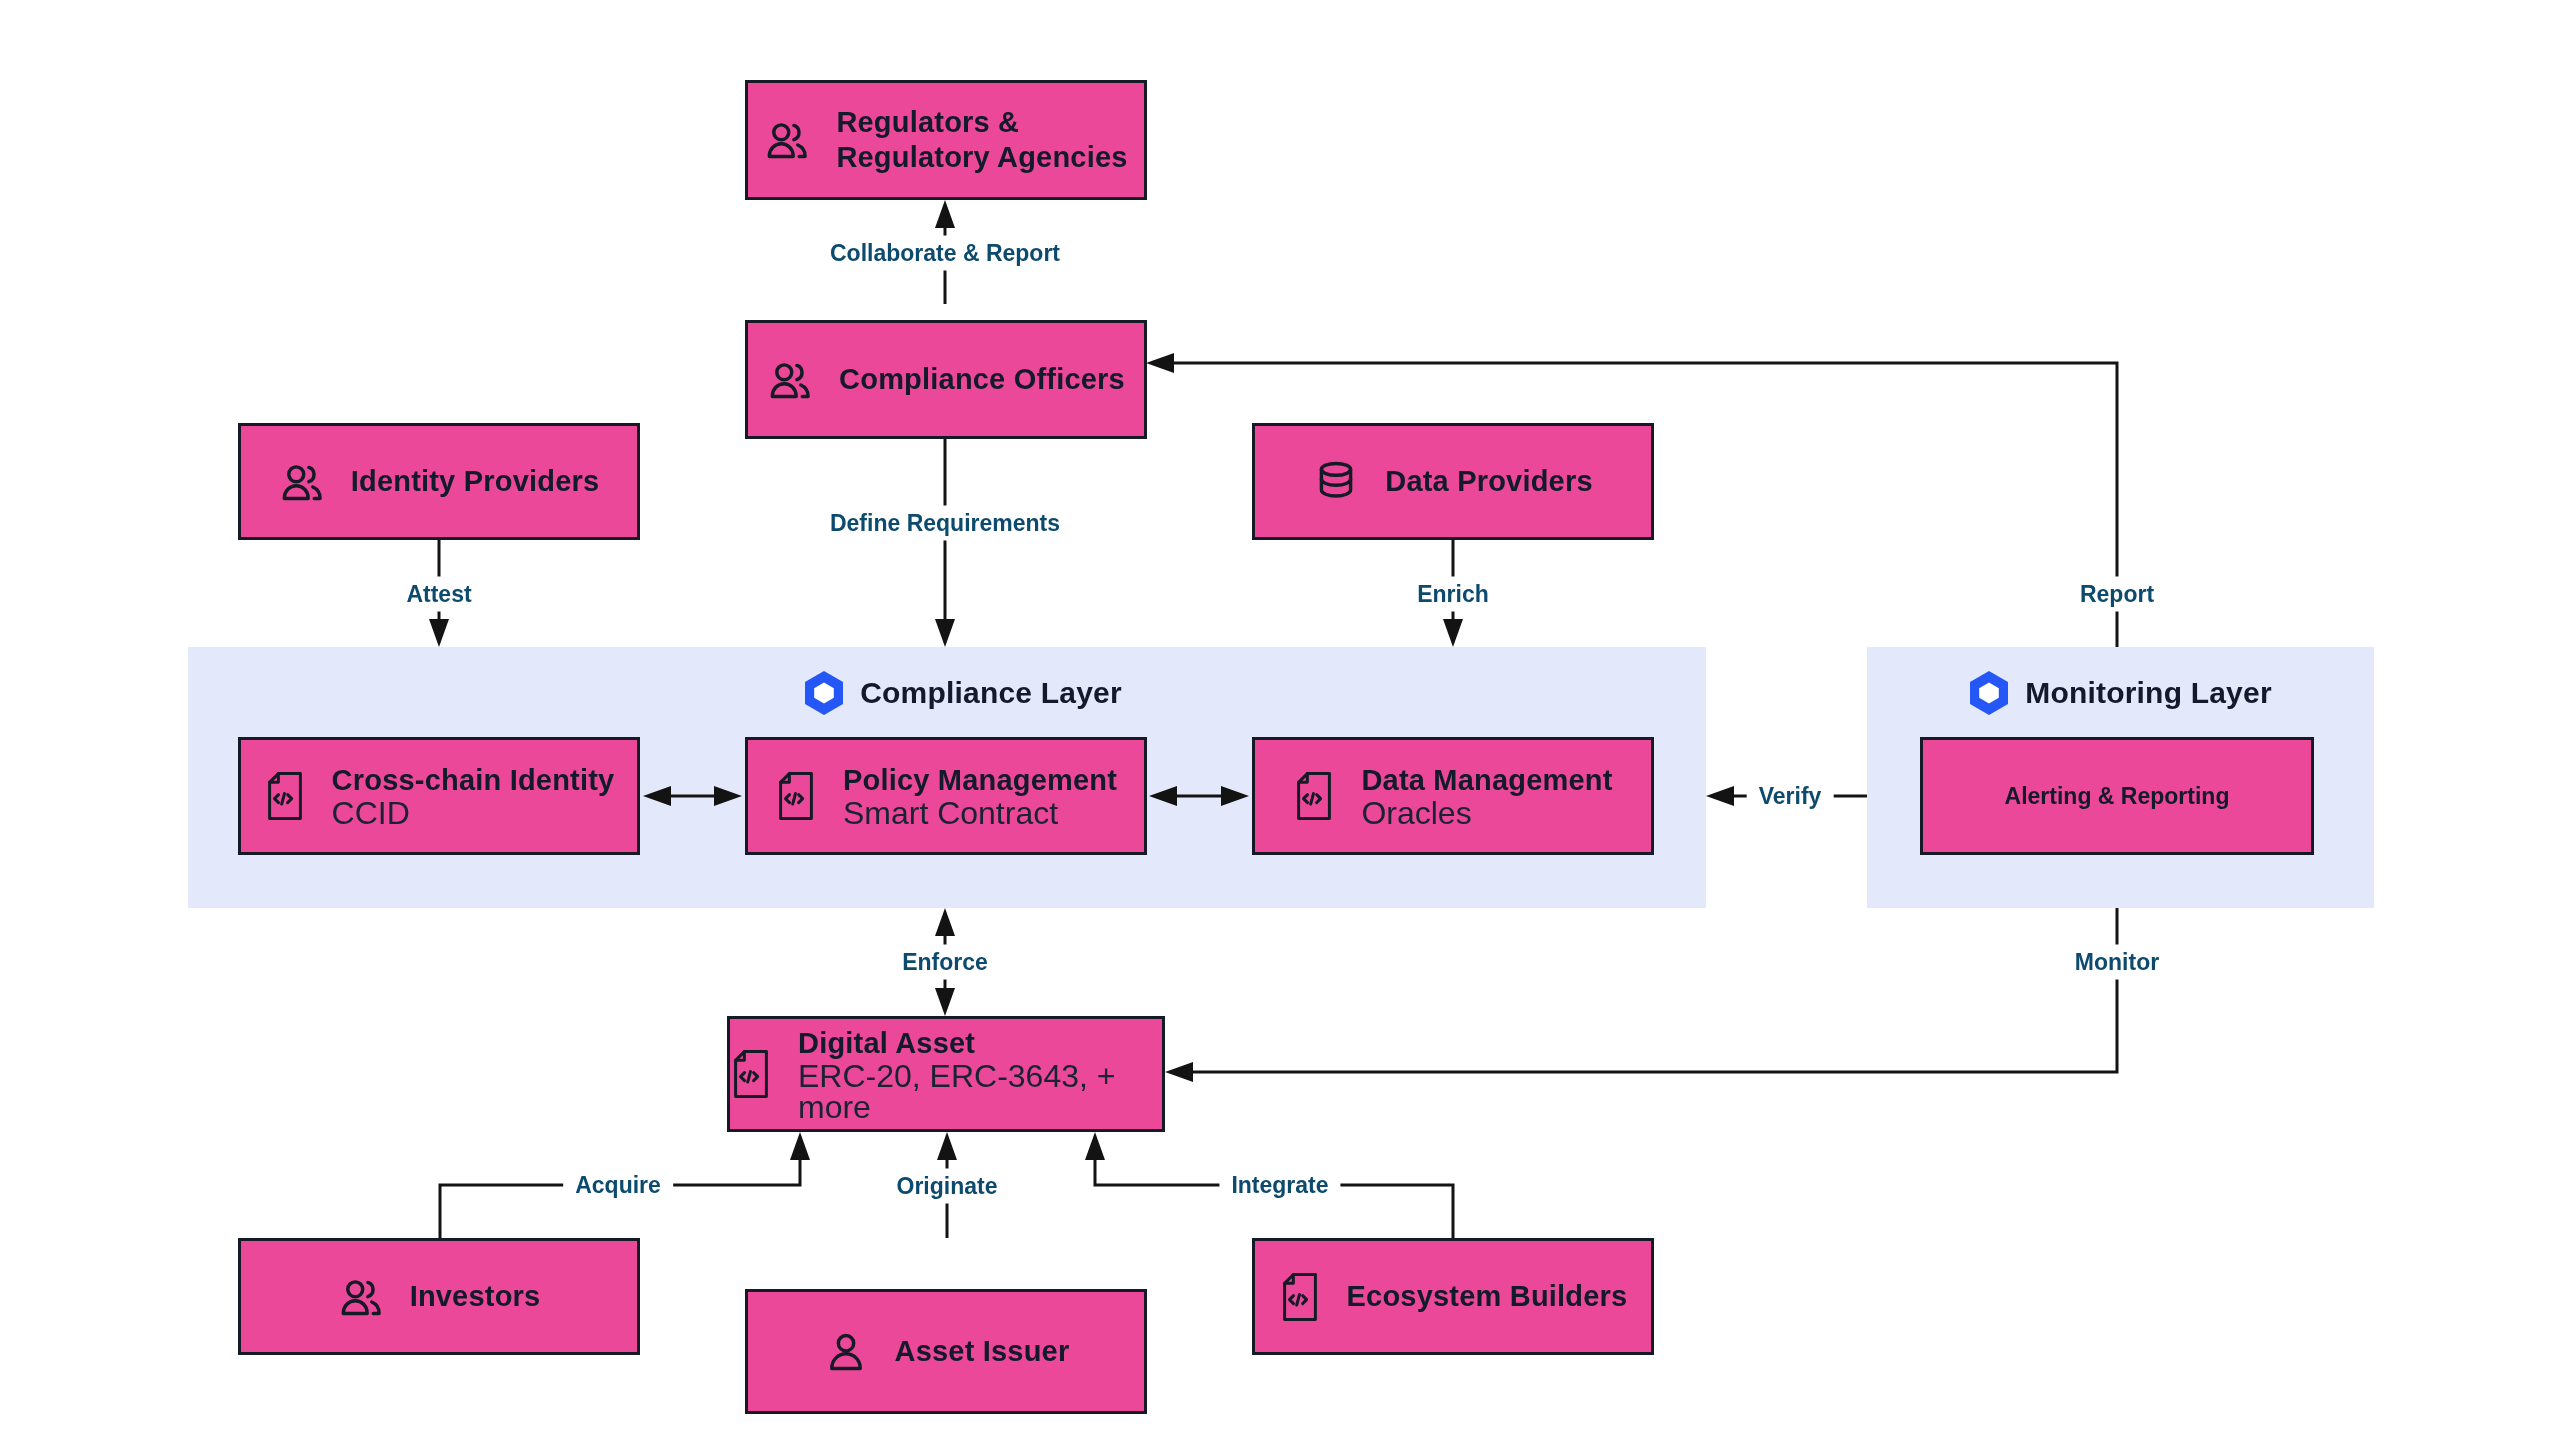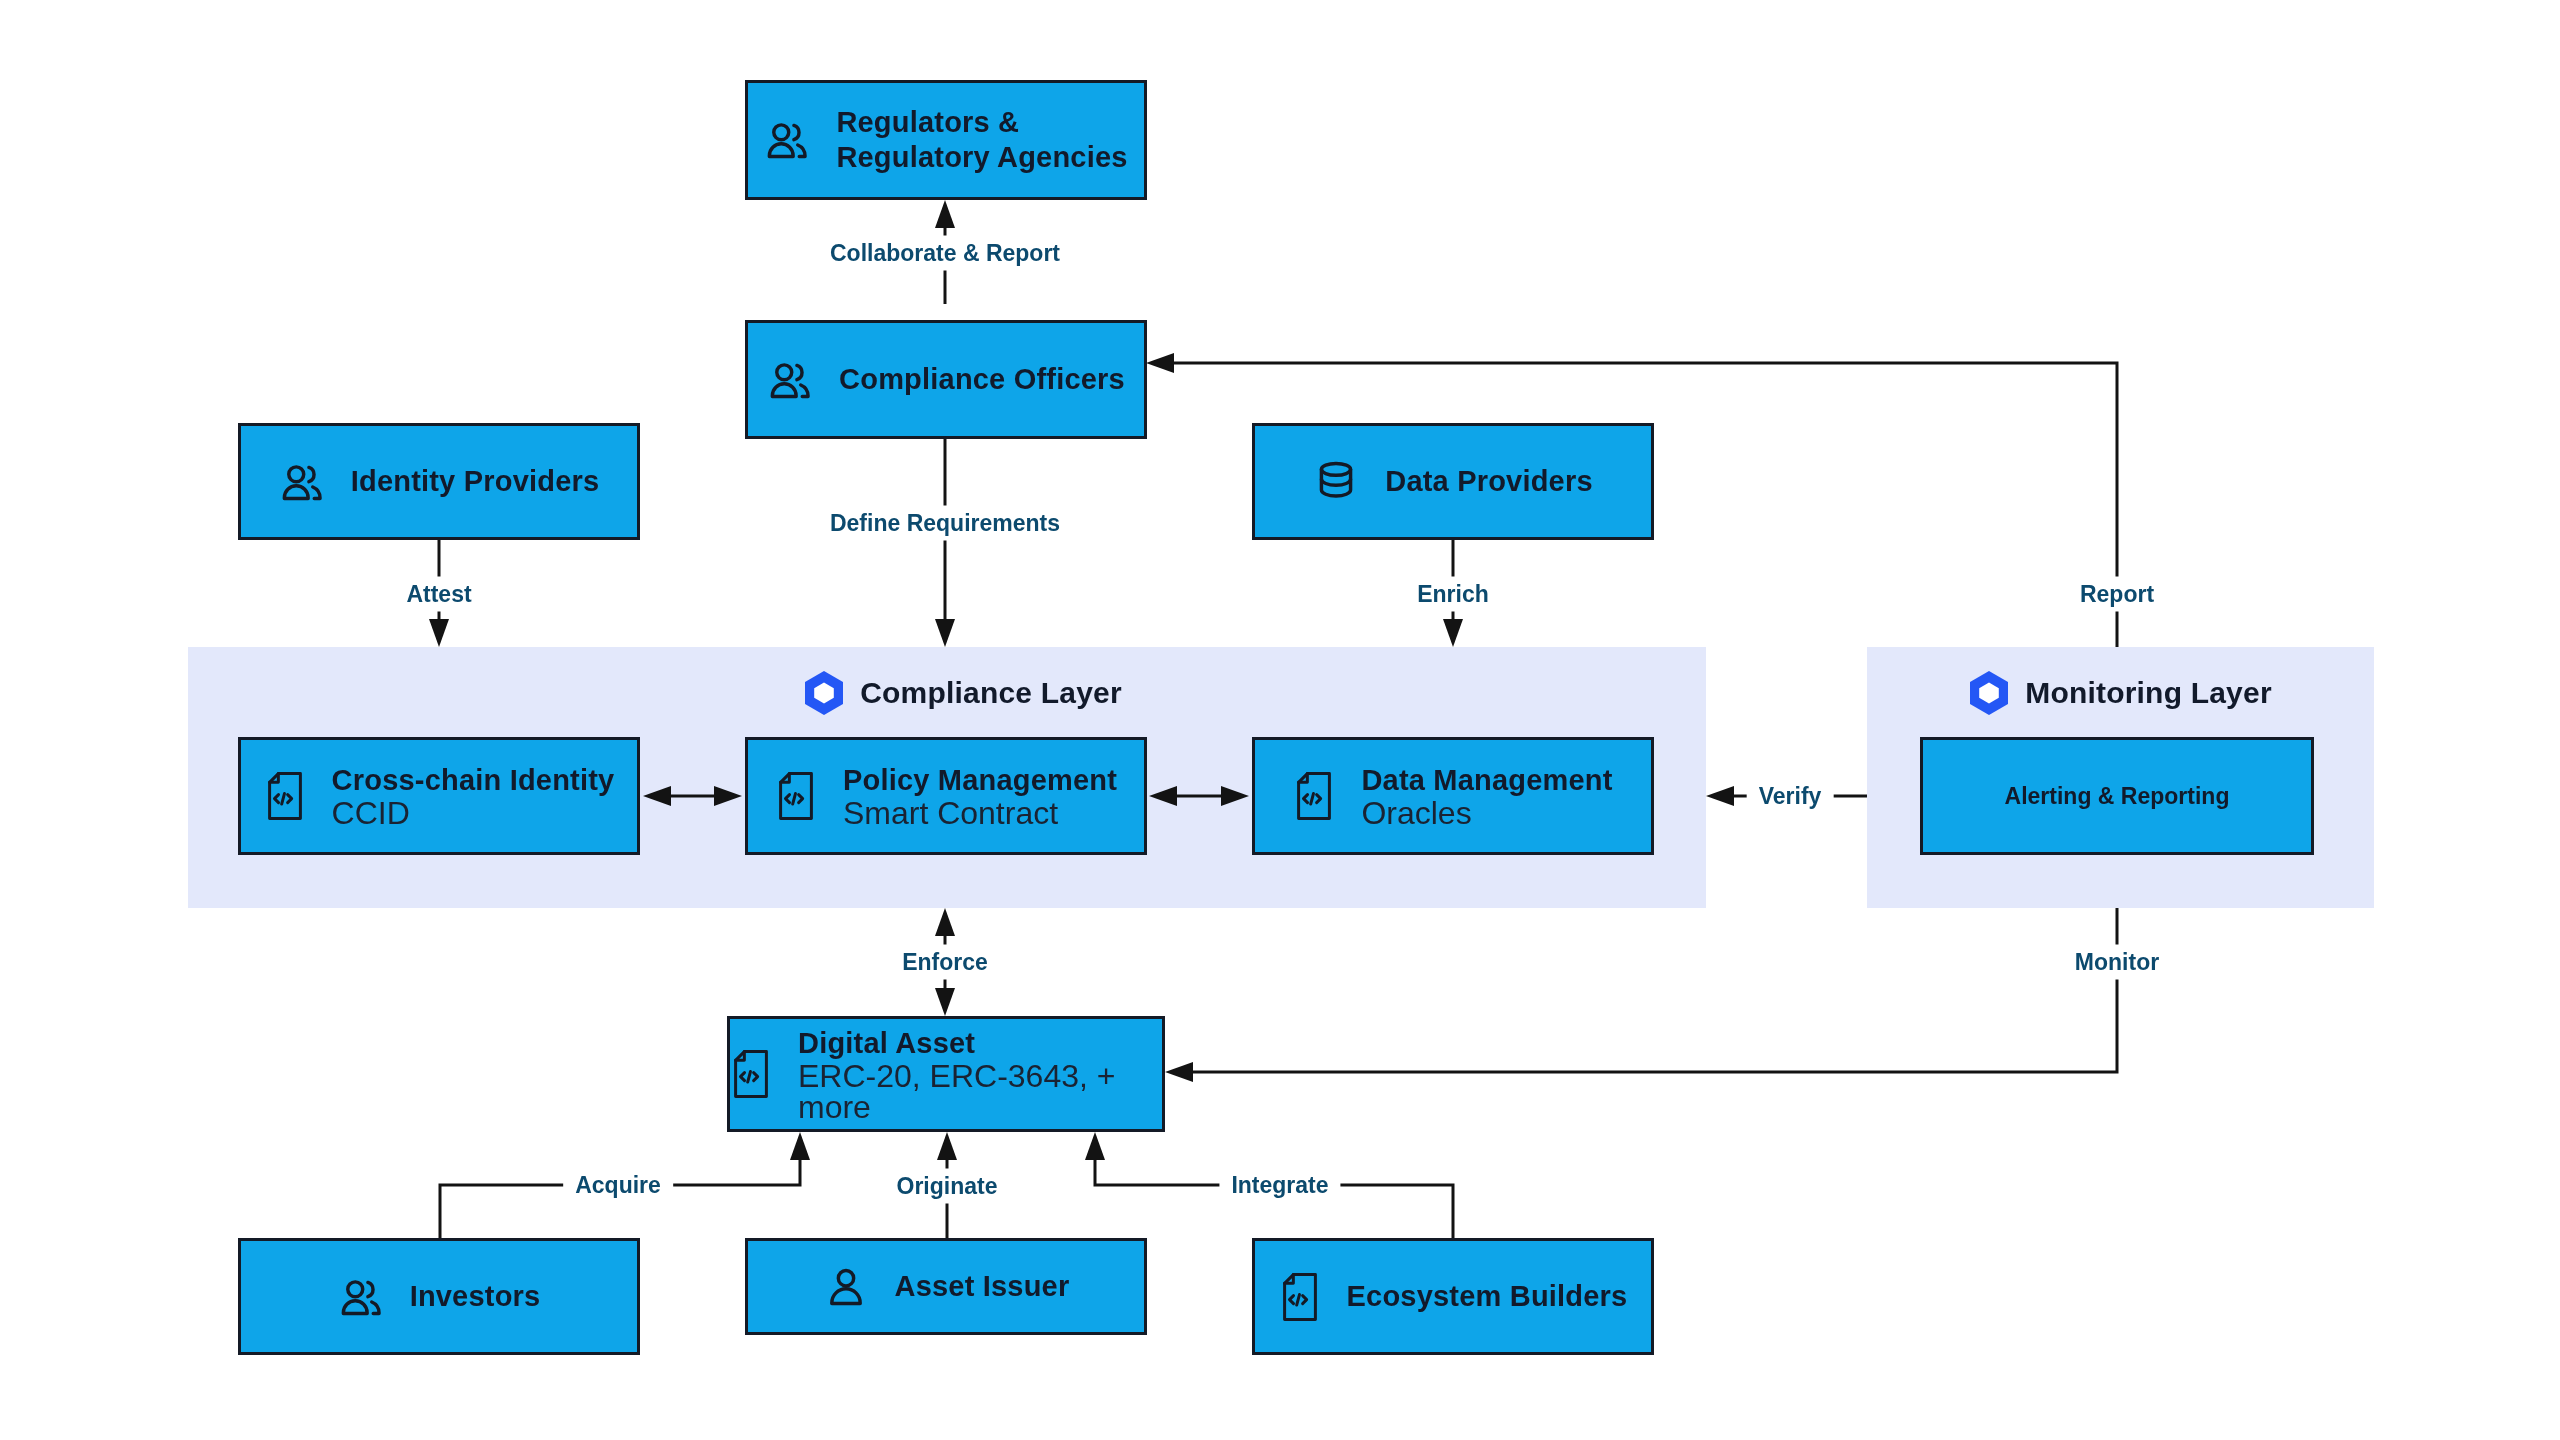--- a/index.html
+++ b/index.html
@@ -6,21 +6,21 @@
   body{
     width:2560px;height:1440px;background:#ffffff;position:relative;
     font-family:"Liberation Sans", sans-serif;color:#121A2B;overflow:hidden;
   }
   .band{position:absolute;background:#E3E8FB;}
   .band-header{
     position:absolute;display:flex;align-items:center;justify-content:center;gap:16px;
     font-size:30px;font-weight:700;color:#121A2B;letter-spacing:.2px;
   }
   .node{
-    position:absolute;background:#0ea5e9;border:3px solid #141A26;box-sizing:border-box;
+    position:absolute;background:#ec4899;border:3px solid #141A26;box-sizing:border-box;
     display:flex;align-items:center;justify-content:center;gap:26px;
   }
   .node .txt{display:flex;flex-direction:column;justify-content:center;}
   .title{font-size:29px;font-weight:700;line-height:35px;color:#121A2B;letter-spacing:.2px;}
   .subtitle{font-size:32px;font-weight:400;line-height:31px;color:#1A2333;}
   .center-title{font-size:23px;font-weight:700;color:#121A2B;}
   .icon{display:flex;align-items:center;justify-content:center;flex:0 0 auto;}
   .icon svg{display:block;}
   svg.wires{position:absolute;left:0;top:0;}
   .elabel{
@@ -220,21 +220,21 @@
   <span class="icon">
       <svg width="46" height="46" viewBox="0 0 24 24">
         <use href="#i-people"></use>
       </svg>
     </span>
   <div class="txt">
       <div class="title">Investors</div>
     </div>
 </div>
 
-<div class="node" style="left:745px;top:1238px;width:402px;height:97px">
+<div class="node" style="left:745px;top:1289px;width:402px;height:125px">
   <span class="icon">
       <svg width="46" height="46" viewBox="0 0 24 24">
         <use href="#i-person"></use>
       </svg>
     </span>
   <div class="txt">
       <div class="title">Asset Issuer</div>
     </div>
 </div>
 

